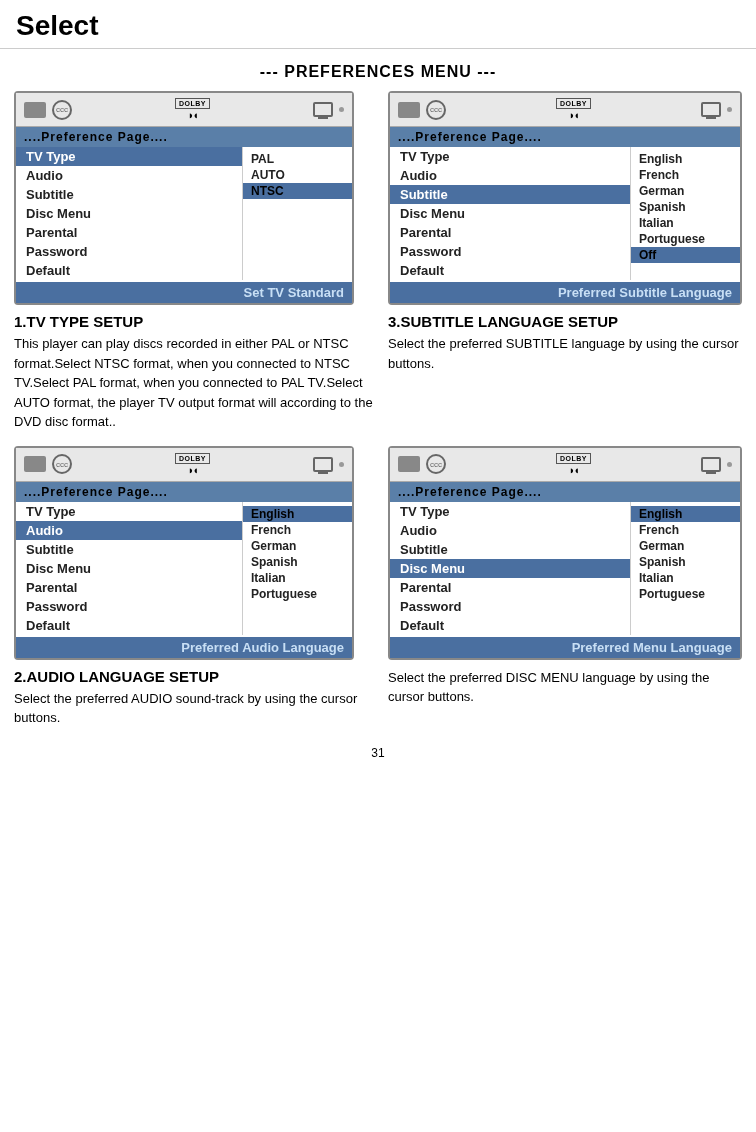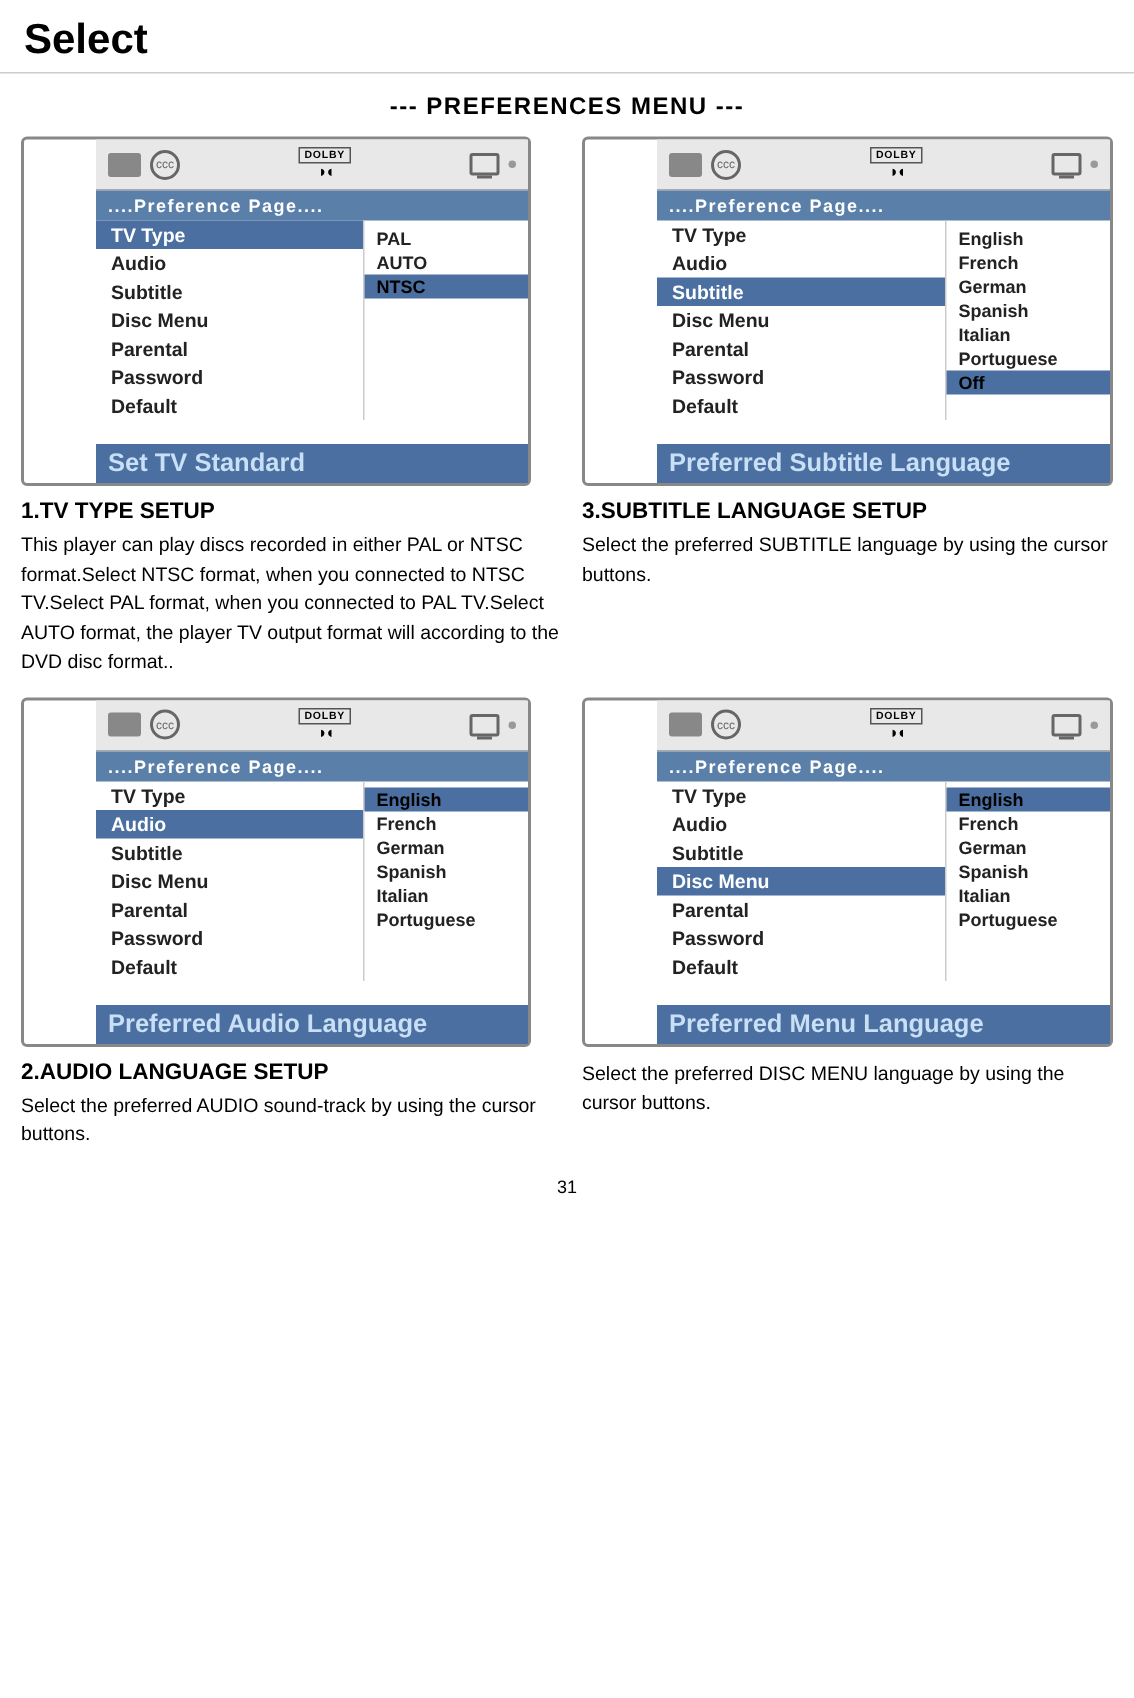--- a/index.html
+++ b/index.html
@@ -26,21 +26,20 @@
       letter-spacing: 1px;
     }
 
     
     .tv-panel {
       border: 2px solid #888;
       border-radius: 4px;
       width: 340px;
       background: #fff;
       flex-shrink: 0;
-      padding-left: 48px;
     }
 
     .tv-top-bar {
       display: flex;
       align-items: center;
       justify-content: space-between;
       padding: 5px 8px;
       background: #e8e8e8;
       border-bottom: 1px solid #aaa;
     }
@@ -110,21 +109,21 @@
 
     .tv-dot {
       width: 5px;
       height: 5px;
       background: #999;
       border-radius: 50%;
     }
 
     .pref-header {
       background: #5a7fa8;
-      color: #ffffff;
+      color: #000000;
       font-size: 12px;
       padding: 3px 8px;
       font-weight: bold;
       letter-spacing: 1px;
     }
 
     .menu-item {
       padding: 2px 10px;
       font-size: 13px;
       font-weight: bold;
@@ -135,24 +134,25 @@
     }
 
     .menu-item.selected {
       background: #4a6fa0;
       color: #fff;
     }
 
     .status-bar {
       background: #4a6fa0;
       color: #c8dff5;
-      font-size: 17px;
+      font-size: 13px;
       padding: 3px 8px;
       font-weight: bold;
-      margin-top: 16px;
+      margin-top: 2px;
+      text-align: right;
     }
 
     .option-item {
       font-size: 12px;
       font-weight: bold;
       color: #222;
       padding: 1px 10px;
     }
 
     .option-item.selected {

